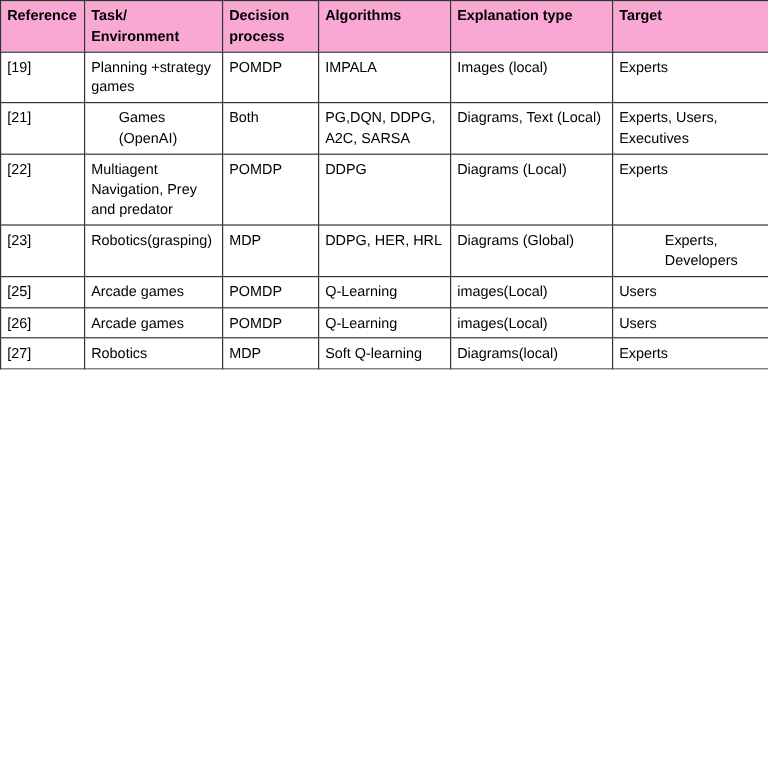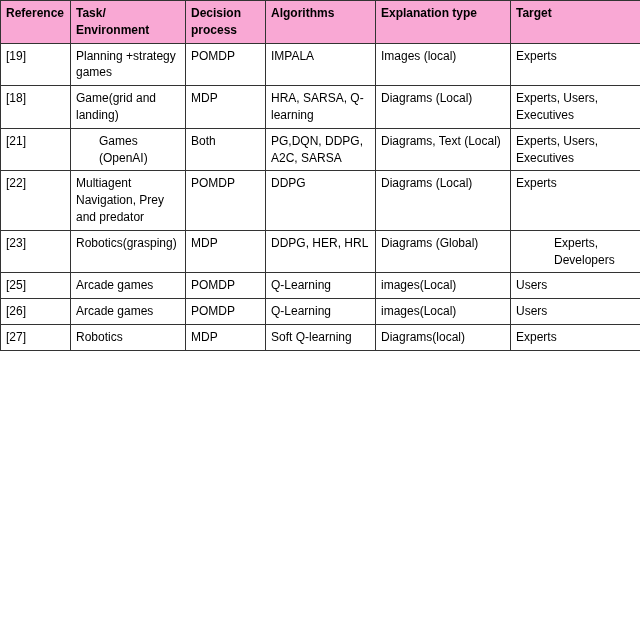--- a/index.html
+++ b/index.html
@@ -57,28 +57,20 @@
   <tbody id="table-body">
   <tr>
         <td style="white-space: pre-wrap;">[19]</td>
         <td style="white-space: pre-wrap;">Planning +strategy games</td>
         <td style="white-space: pre-wrap;">POMDP</td>
         <td style="white-space: pre-wrap;">IMPALA</td>
         <td style="white-space: pre-wrap;">Images (local)</td>
         <td style="white-space: pre-wrap;">Experts</td>
       </tr>
       <tr>
-        <td style="white-space: pre-wrap;">[18]</td>
-        <td style="white-space: pre-wrap;">Game(grid and landing)</td>
-        <td style="white-space: pre-wrap;">MDP</td>
-        <td style="white-space: pre-wrap;">HRA, SARSA, Q-learning</td>
-        <td style="white-space: pre-wrap;">Diagrams (Local)</td>
-        <td style="white-space: pre-wrap;">Experts, Users, Executives</td>
-      </tr>
-      <tr>
         <td style="white-space: pre-wrap;">[21]</td>
         <td style="white-space: pre-wrap; padding-left: 28px;">Games (OpenAI)</td>
         <td style="white-space: pre-wrap;">Both</td>
         <td style="white-space: pre-wrap;">PG,DQN, DDPG, A2C, SARSA</td>
         <td style="white-space: pre-wrap;">Diagrams, Text (Local)</td>
         <td style="white-space: pre-wrap;">Experts, Users, Executives</td>
       </tr>
       <tr>
         <td style="white-space: pre-wrap;">[22]</td>
         <td style="white-space: pre-wrap;">Multiagent Navigation, Prey and predator</td>

